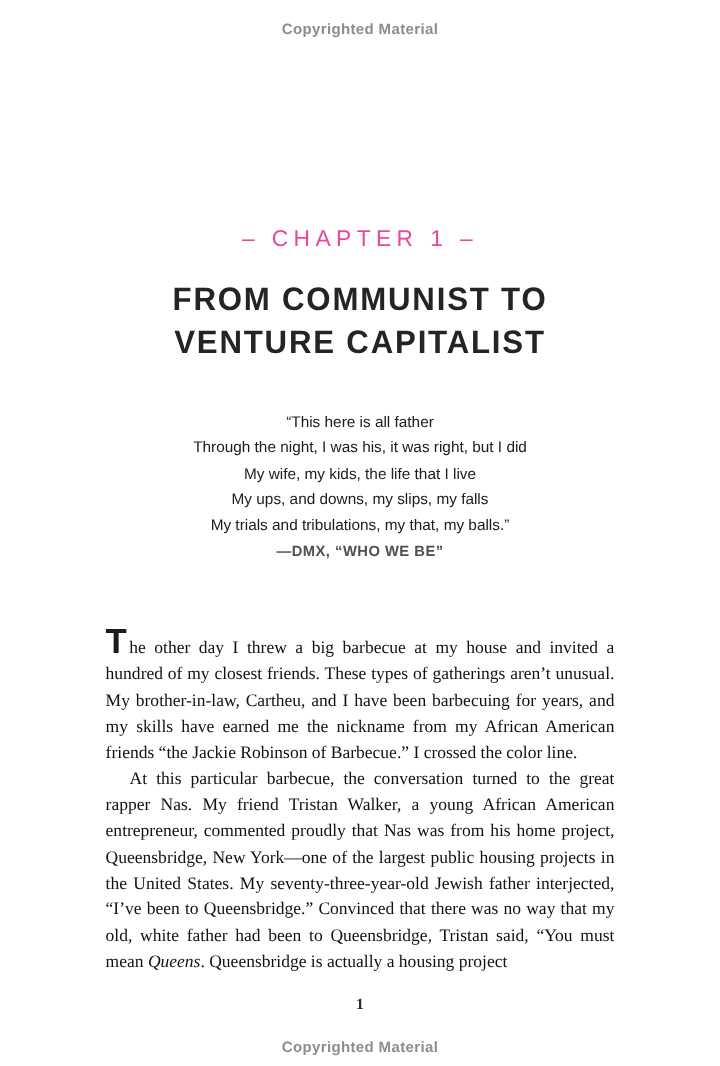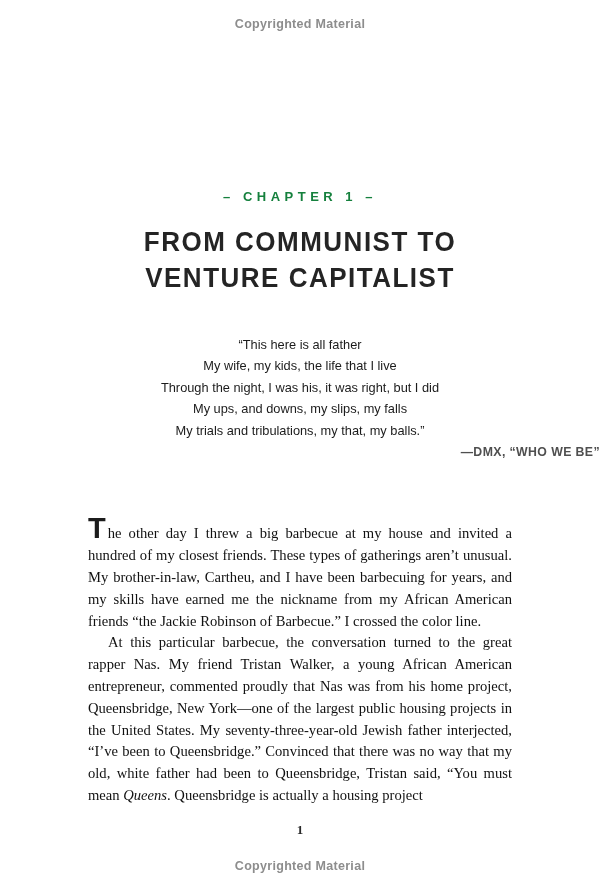--- a/index.html
+++ b/index.html
@@ -23,24 +23,24 @@
     font-weight: 700;
     color: #8d8d8d;
     letter-spacing: 0.3px;
   }
   .copyright-top { padding-top: 17px; }
   .copyright-bottom { margin-top: 21px; }
   .chapter-label {
     margin-top: 158px;
     text-align: center;
     font-family: "Liberation Sans", sans-serif;
-    font-size: 13px;
-    font-weight: 700;
+    font-size: 19px;
+    font-weight: 400;
     letter-spacing: 4.5px;
-    color: #15803d;
+    color: #ec4899;
   }
   .book-title {
     margin-top: 20px;
     text-align: center;
     font-family: "Liberation Sans", sans-serif;
     font-size: 26px;
     font-weight: 800;
     letter-spacing: 1.5px;
     color: #242424;
     line-height: 35px;
@@ -50,21 +50,21 @@
   .epigraph {
     margin-top: 40px;
     text-align: center;
     font-family: "Liberation Sans", sans-serif;
     font-size: 12.8px;
     line-height: 21.4px;
     color: #1b1b1b;
   }
   .epigraph-attribution {
     margin-top: 1px;
-    text-align: right;
+    text-align: center;
     font-family: "Liberation Sans", sans-serif;
     font-size: 12.3px;
     font-weight: 700;
     letter-spacing: 0.4px;
     color: #4f4f4f;
     line-height: 21.4px;
   }
   .body-text {
     width: 424px;
     margin: 60px auto 0 auto;
@@ -101,22 +101,22 @@
 
   <div class="chapter-label">– CHAPTER 1 –</div>
 
   <div class="book-title">
     <div>FROM COMMUNIST TO</div>
     <div>VENTURE CAPITALIST</div>
   </div>
 
   <div class="epigraph">
     <div>“This here is all father</div>
+    <div>Through the night, I was his, it was right, but I did</div>
     <div>My wife, my kids, the life that I live</div>
-    <div>Through the night, I was his, it was right, but I did</div>
     <div>My ups, and downs, my slips, my falls</div>
     <div>My trials and tribulations, my that, my balls.”</div>
   </div>
 
   <div class="epigraph-attribution">—DMX, “WHO WE BE”</div>
 
   <div class="body-text">
     <p class="para-1"><span class="initial-cap">T</span><span>he other day I threw a big barbecue at my house and invited a hundred of my closest friends. These types of gatherings aren’t unusual. My brother-in-law, Cartheu, and I have been barbecuing for years, and my skills have earned me the nickname from my African American friends “the Jackie Robinson of Barbecue.” I crossed the color line.</span></p>
     <p class="para-2"><span>At this particular barbecue, the conversation turned to the great rapper Nas. My friend Tristan Walker, a young African American entrepreneur, commented proudly that Nas was from his home project, Queensbridge, New York—one of the largest public housing projects in the United States. My seventy-three-year-old Jewish father interjected, “I’ve been to Queensbridge.” Convinced that there was no way that my old, white father had been to Queensbridge, Tristan said, “You must mean </span><span class="italic">Queens</span><span>. Queensbridge is actually a housing project</span></p>
   </div>

